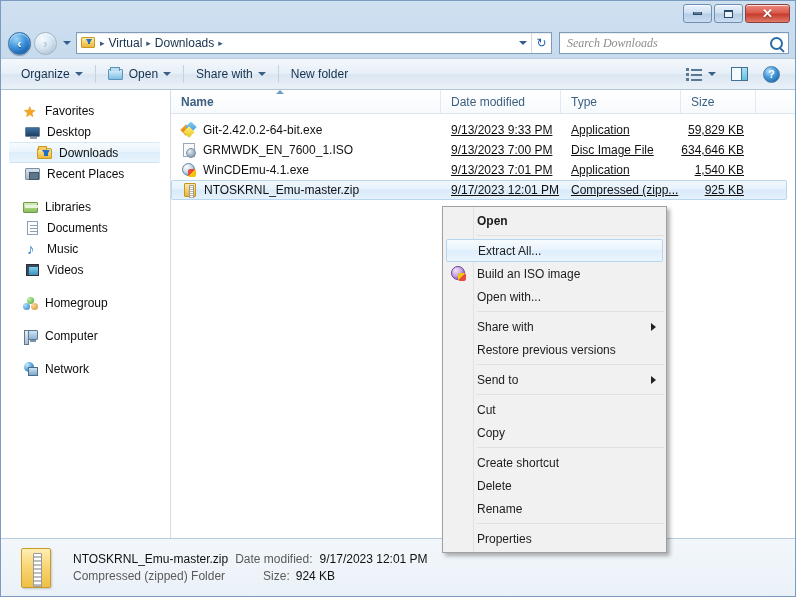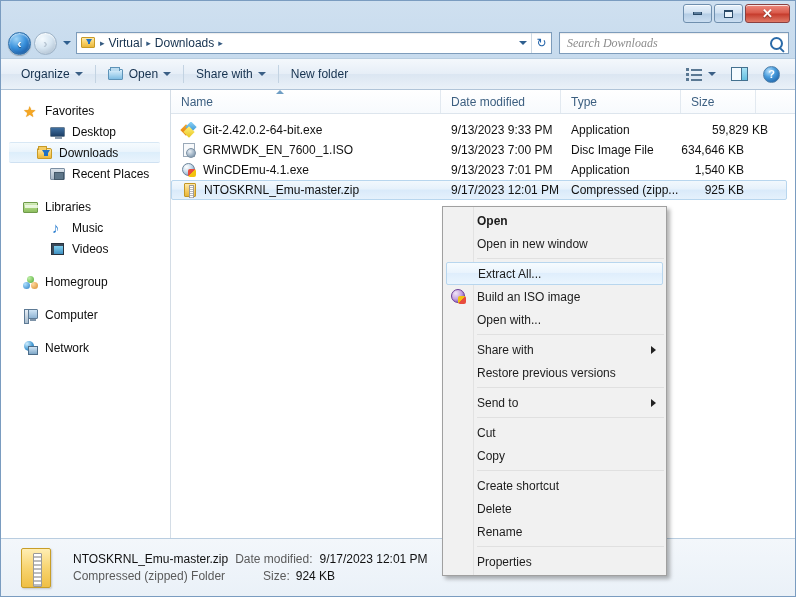--- a/index.html
+++ b/index.html
@@ -167,21 +167,21 @@
     border-right: 1px solid #d4dde6;
     padding-top: 10px; overflow: hidden;
     position: relative;
   }
   .navgroup { margin-bottom: 12px; }
   .navitem {
     display: flex; align-items: center; height: 21px; gap: 6px;
     padding-left: 22px; font-size: 12px; color: #0d0d0d;
     white-space: nowrap;
   }
-  .navitem.child { padding-left: 49px; }
+  .navitem.child { padding-left: 24px; }
   .navitem.selected {
     background: linear-gradient(180deg,#f6fbfe 0%,#eaf4fc 46%,#ddeefb 50%,#e9f4fd 100%);
     border-top: 1px solid #d8e8f5; border-bottom: 1px solid #cfe1f2;
     margin-left: 8px; margin-right: 10px; padding-left: 28px;
     border-radius: 2px;
   }
   .navicon { width: 16px; height: 16px; flex: 0 0 16px; position: relative; }
 
   
   #filepane { flex: 1 1 auto; background: #ffffff; display: flex; flex-direction: column; min-width: 0; position: relative; }
@@ -204,21 +204,21 @@
   }
   .filerow {
     height: 20px; display: flex; align-items: center;
     font-size: 12px; color: #111;
   }
   .filerow.selected {
     background: linear-gradient(180deg,#f2f8fd 0%,#e6f1fb 45%,#d9eafa 50%,#e5f1fc 100%);
     border: 1px solid #b8d6ee; border-radius: 2px;
   }
   .cell-name { display: flex; align-items: center; gap: 6px; padding-left: 10px; overflow: hidden; }
-  .cell { padding-left: 10px; overflow: hidden; white-space: nowrap; }
+  .cell { padding-left: 10px; overflow: hidden; white-space: nowrap; text-decoration: underline; }
   .cell.num { text-align: right; padding-right: 12px; padding-left: 0; }
   .ficon { width: 16px; height: 16px; flex: 0 0 16px; position: relative; }
 
   
   #detailspane {
     height: 58px; flex: 0 0 58px;
     background: linear-gradient(180deg,#f3f7fb 0%,#eaf1f8 100%);
     border-top: 1px solid #b9cde0;
     display: flex; align-items: center; padding-left: 16px; gap: 14px;
   }
@@ -587,20 +587,26 @@
 
       <div class="navgroup">
         <div class="navitem">
           <span class="navicon">
               <span class="ic-lib"></span>
             </span>
           <span>Libraries</span>
         </div>
         <div class="navitem child">
           <span class="navicon">
+              <span class="ic-doc"></span>
+            </span>
+          <span>Documents</span>
+        </div>
+        <div class="navitem child">
+          <span class="navicon">
               <span class="ic-music">♪</span>
             </span>
           <span>Music</span>
         </div>
         <div class="navitem child">
           <span class="navicon">
               <span class="ic-vid"></span>
             </span>
           <span>Videos</span>
         </div>
@@ -634,21 +640,21 @@
               <span class="ic-network"></span>
             </span>
           <span>Network</span>
         </div>
       </div>
 
     </div>
 
     <div id="filepane">
       <div id="colheader">
-        <div class="colh" style="width:270px;">
+        <div class="colh" style="width:270px;font-weight:bold;">
           <span>Name</span>
           <span id="sortarrow"></span>
         </div>
         <div class="colh" style="width:120px;">
           <span>Date modified</span>
         </div>
         <div class="colh" style="width:120px;">
           <span>Type</span>
         </div>
         <div class="colh" style="width:75px;">
@@ -665,21 +671,21 @@
                 <span class="ic-git">
                   <i></i>
                   <i></i>
                   <i></i>
                 </span>
               </span>
             <span>Git-2.42.0.2-64-bit.exe</span>
           </div>
           <div class="cell" style="width:120px;">9/13/2023 9:33 PM</div>
           <div class="cell" style="width:120px;">Application</div>
-          <div class="cell num" style="width:75px;margin-left:24px;">59,829 KB</div>
+          <div class="cell num" style="width:75px;">59,829 KB</div>
         </div>
 
         <div class="filerow">
           <div class="cell-name" style="width:270px;">
             <span class="ficon">
                 <span class="ic-iso"></span>
               </span>
             <span>GRMWDK_EN_7600_1.ISO</span>
           </div>
           <div class="cell" style="width:120px;">9/13/2023 7:00 PM</div>
@@ -734,23 +740,20 @@
         </span>
       </div>
     </div>
   </div>
 
   <div id="ctxmenu">
 
     <div class="mi bold">
       <span>Open</span>
     </div>
-    <div class="mi">
-      <span>Open in new window</span>
-    </div>
     <div class="misep"></div>
 
     <div class="mi hover">
       <span>Extract All...</span>
     </div>
     <div class="mi">
       <span class="mi-icon">
           <span class="ic-wincd-menu"></span>
         </span>
       <span>Build an ISO image</span>

